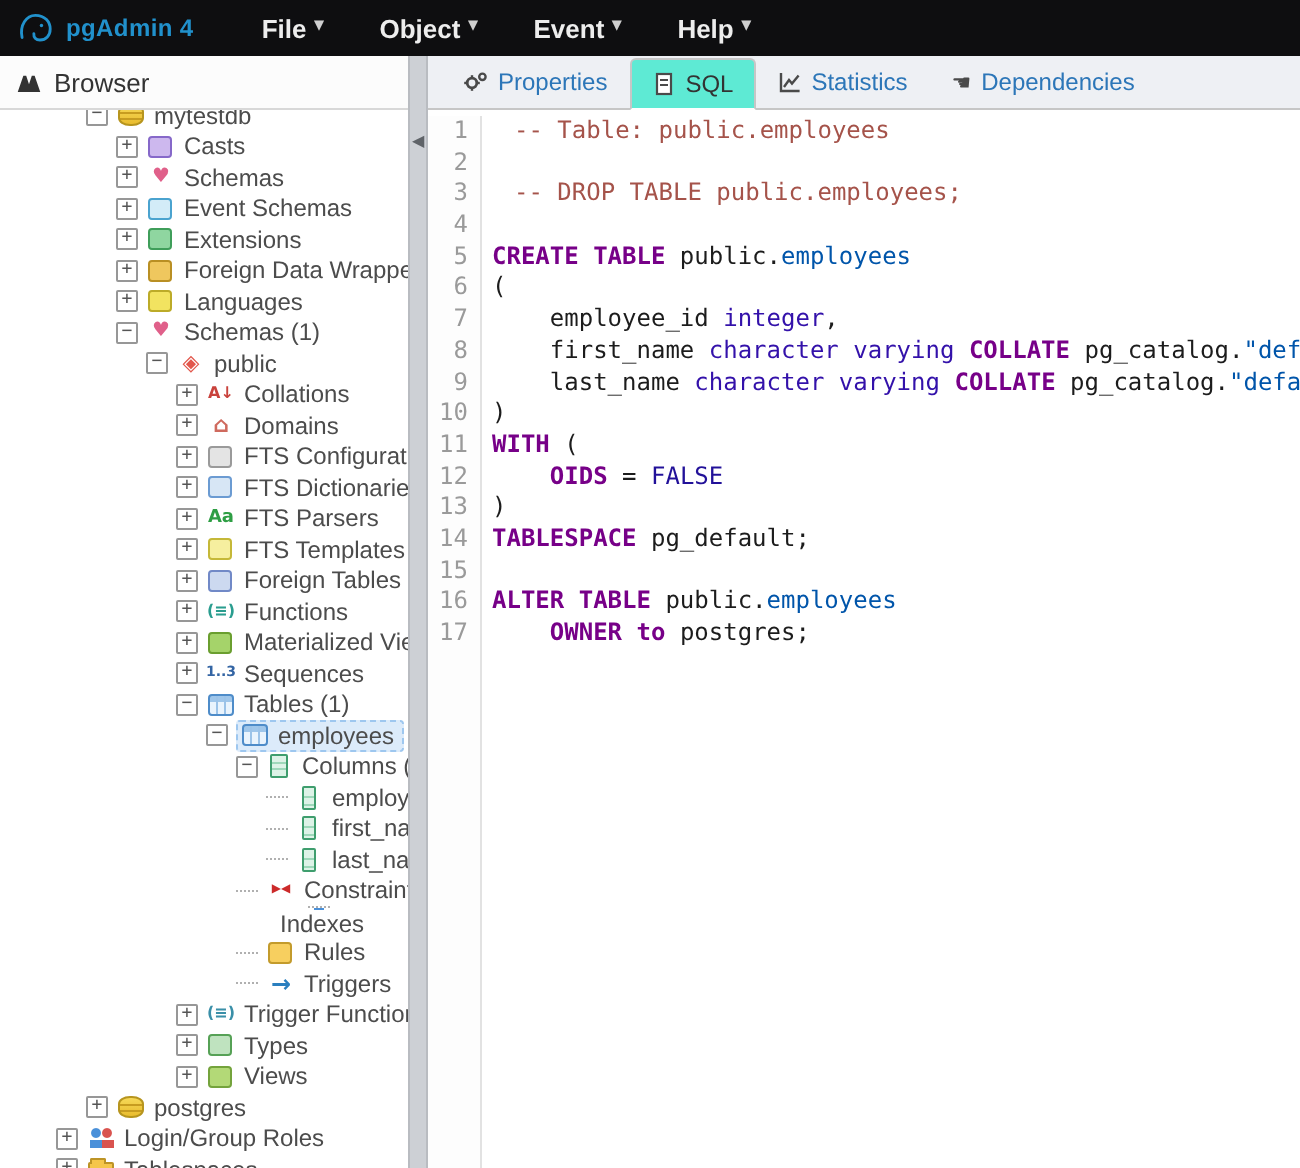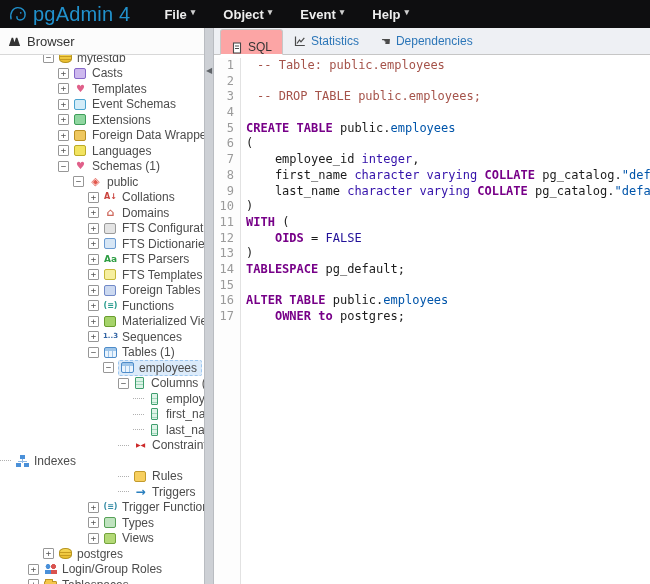--- a/index.html
+++ b/index.html
@@ -7,21 +7,21 @@
     --keyword:#770088; --comment:#a5534a; --type:#3311aa; --var2:#0055aa;
     --atom:#221199; --plain:#1c1c1c; --linenum:#9a9a9a;
     --selbg:#dcebfa; --selborder:#9ec7ef;
   }
   *{box-sizing:border-box;margin:0;padding:0}
   html,body{width:650px;height:584px;overflow:hidden;background:#fff;
     font-family:"Liberation Sans",sans-serif;}
   
   .topbar{height:28px;background:var(--topbar);display:flex;align-items:center;padding:0 8px;}
   .logo{display:flex;align-items:center;gap:6px;}
-  .logo-text{color:var(--logo);font-size:20px;font-weight:400;letter-spacing:.2px;text-align:right;}
+  .logo-text{color:var(--logo);font-size:12px;font-weight:700;letter-spacing:.2px;text-align:right;}
   .menus{display:flex;margin-left:34px;gap:28px;}
   .menu-item{color:#ededed;font-size:13px;font-weight:600;display:flex;align-items:flex-start;gap:4px;cursor:default;}
   .menu-item .caret{font-size:9px;color:#cfcfcf;}
   
   .main{display:flex;height:556px;}
   .left-panel{width:204px;display:flex;flex-direction:column;background:#fff;}
   .panel-header{height:27px;border-bottom:1px solid #d8d8d8;display:flex;align-items:center;
     padding-left:8px;gap:6px;background:#fcfcfc;font-size:13px;color:#333;}
   .tree{flex:1;overflow:hidden;padding-top:2px;}
   .tree-row{display:flex;align-items:center;height:15.5px;font-size:12px;color:#4c4c4c;white-space:nowrap;}
@@ -67,22 +67,22 @@
   
   .splitter{width:10px;background:#cdd0d5;border-left:1px solid #b9bcc1;border-right:1px solid #b9bcc1;position:relative;cursor:col-resize;}
   .splitter .collapse-arrow{position:absolute;top:38px;left:1px;font-size:8px;color:#5f6368;
     font-family:"DejaVu Sans",sans-serif;}
   
   .right-panel{flex:1;display:flex;flex-direction:column;background:#fff;min-width:0;}
   .tabbar{height:27px;background:#eef0f4;border-bottom:1px solid #c6c6c6;display:flex;align-items:flex-end;padding-left:6px;}
   .tab{display:flex;align-items:center;gap:5px;height:26px;padding:0 10px;font-size:12px;
     color:var(--tablink);cursor:pointer;border:1px solid transparent;}
   .tab .tab-glyph{font-family:"DejaVu Sans",sans-serif;font-size:11px;color:#4a4a4a;}
-  .tab.active{background:#fca5a5;border:1px solid #c6c6c6;border-bottom:1px solid #fff;
-    margin-bottom:-1px;border-radius:3px 3px 0 0;color:#333;align-items:flex-end;}
+  .tab.active{background:#5eead4;border:1px solid #c6c6c6;border-bottom:1px solid #fff;
+    margin-bottom:-1px;border-radius:3px 3px 0 0;color:#333;}
   
   .editor{flex:1;display:flex;overflow:hidden;padding-top:3px;
     font-family:"DejaVu Sans Mono",monospace;font-size:12px;line-height:15.7px;}
   .gutter{width:27px;min-width:27px;text-align:right;padding-right:6px;color:var(--linenum);
     border-right:1px solid #e2e2e2;background:#fdfdfd;}
   .codecol{flex:1;padding-left:5px;white-space:pre;color:var(--plain);}
   .ln,.cl{height:15.7px;}
   .cm-comment{color:var(--comment);margin-left:11px;}
   .cm-keyword{color:var(--keyword);font-weight:700;}
   .cm-type{color:var(--type);}
@@ -136,21 +136,21 @@
           <span>mytestdb</span>
         </div>
         <div class="tree-row" style="padding-left: 58px;">
           <span class="exp">+</span>
           <span class="boxic" style="background: rgb(205, 184, 238); border-color: rgb(134, 104, 201);"></span>
           <span>Casts</span>
         </div>
         <div class="tree-row" style="padding-left: 58px;">
           <span class="exp">+</span>
           <span class="ti glyph" style="color: rgb(224, 96, 138); font-size: 10px;">♥</span>
-          <span>Templates</span>
+          <span>Schemas</span>
         </div>
         <div class="tree-row" style="padding-left: 58px;">
           <span class="exp">+</span>
           <span class="boxic" style="background: rgb(211, 236, 248); border-color: rgb(74, 163, 207);"></span>
           <span>Event Schemas</span>
         </div>
         <div class="tree-row" style="padding-left: 58px;">
           <span class="exp">+</span>
           <span class="boxic" style="background: rgb(143, 214, 160); border-color: rgb(63, 158, 90);"></span>
           <span>Extensions</span>
@@ -255,21 +255,21 @@
         <div class="tree-row" style="padding-left: 133px;">
           <span class="stub"></span>
           <span class="shape-col"></span>
           <span>last_name</span>
         </div>
         <div class="tree-row" style="padding-left: 118px;">
           <span class="stub"></span>
           <span class="ti glyph" style="color: rgb(204, 42, 42); font-size: 6px;">▶◀</span>
           <span>Constraints</span>
         </div>
-        <div class="tree-row" style="">
+        <div class="tree-row" style="padding-left: 118px; flex-direction: column;">
           <span class="stub"></span>
           <span class="shape-org"></span>
           <span>Indexes</span>
         </div>
         <div class="tree-row" style="padding-left: 118px;">
           <span class="stub"></span>
           <span class="boxic" style="background: rgb(247, 207, 95); border-color: rgb(195, 155, 44);"></span>
           <span>Rules</span>
         </div>
         <div class="tree-row" style="padding-left: 118px;">
@@ -309,20 +309,33 @@
         </div>
       </div>
   </div>
 
   <div class="splitter">
     <span class="collapse-arrow">◀</span>
   </div>
 
   <div class="right-panel">
     <div class="tabbar">
+      <div class="tab">
+        <svg width="13" height="12" viewBox="0 0 13 12">
+          <circle cx="5" cy="6.5" r="2.4" fill="none" stroke="#4a4a4a" stroke-width="1.4"></circle>
+          <g stroke="#4a4a4a" stroke-width="1.2">
+            <line x1="5" y1="2.6" x2="5" y2="3.8"></line>
+              <line x1="5" y1="9.2" x2="5" y2="10.4"></line>
+            <line x1="1.1" y1="6.5" x2="2.3" y2="6.5"></line>
+              <line x1="7.7" y1="6.5" x2="8.9" y2="6.5"></line>
+          </g>
+          <circle cx="10.2" cy="3.4" r="1.6" fill="none" stroke="#4a4a4a" stroke-width="1.2"></circle>
+        </svg>
+        <span>Properties</span>
+      </div>
       <div class="tab active">
         <svg width="12" height="12" viewBox="0 0 12 12">
           <rect x="2.5" y="1" width="7" height="10" fill="#fff" stroke="#4a4a4a" stroke-width="1.1"></rect>
           <line x1="4" y1="4" x2="8" y2="4" stroke="#4a4a4a" stroke-width="1"></line>
           <line x1="4" y1="6.5" x2="8" y2="6.5" stroke="#4a4a4a" stroke-width="1"></line>
         </svg>
         <span>SQL</span>
       </div>
       <div class="tab">
         <svg width="12" height="12" viewBox="0 0 12 12">

